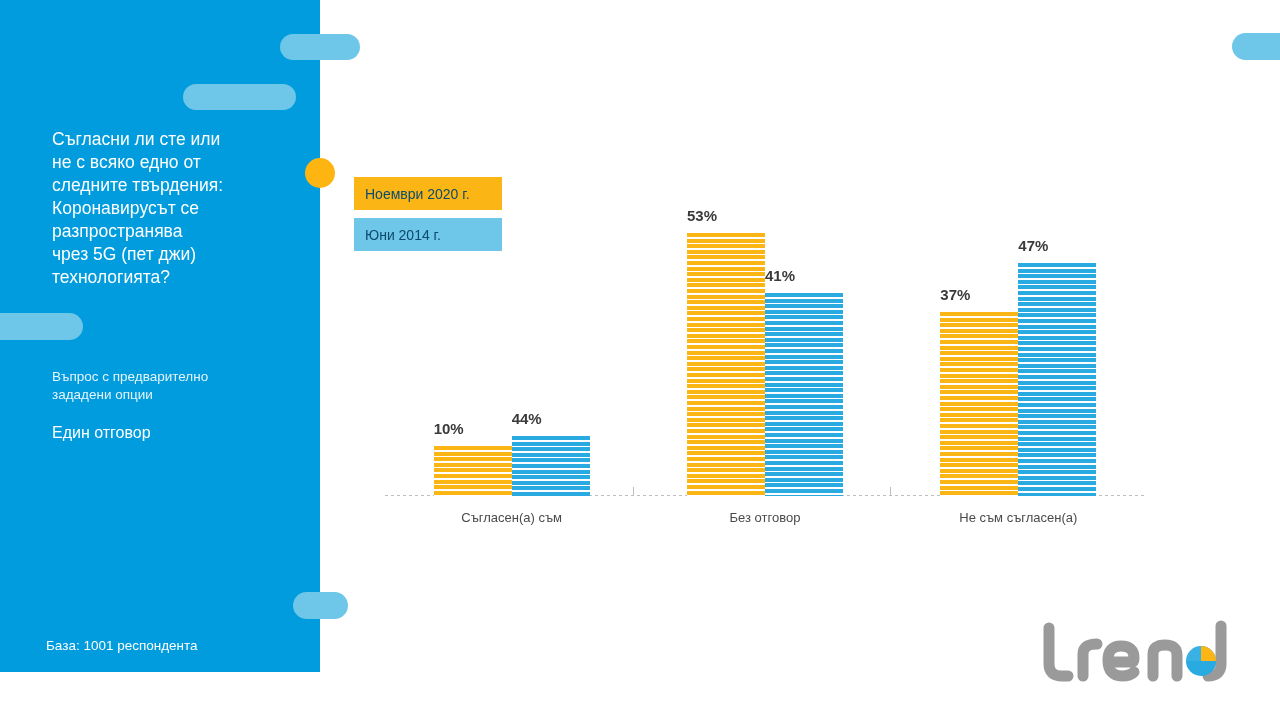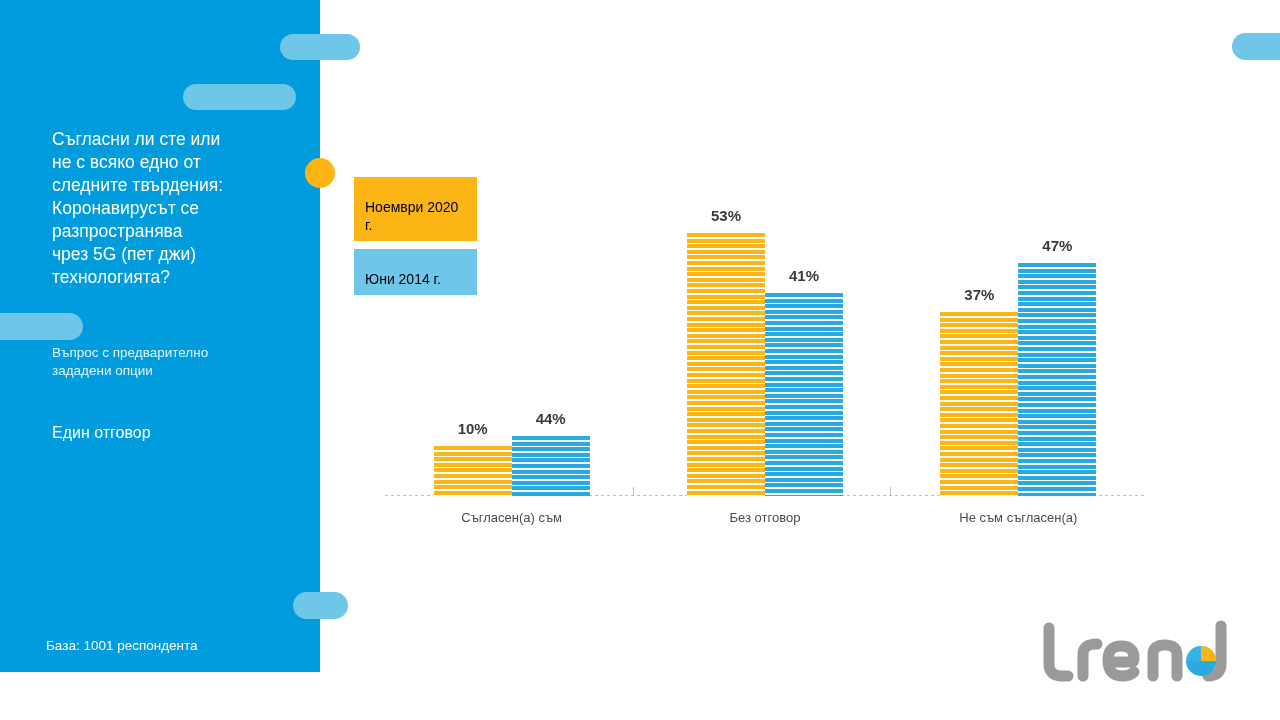--- a/index.html
+++ b/index.html
@@ -16,21 +16,21 @@
     background:#009CDE;
     z-index:2;
     text-decoration:underline;
   }
   #question-title {
     position:absolute; left:52px; top:128px; width:250px;
     color:#ffffff; font-size:17.5px; line-height:23px; font-weight:400;
     white-space:pre-line;
   }
   #question-note {
-    position:absolute; left:52px; top:344px; width:250px;
+    position:absolute; left:52px; top:368px; width:250px;
     color:#E6F4FB; font-size:13.5px; line-height:18px; font-weight:400;
     white-space:pre-line;
   }
   #answer-type {
     position:absolute; left:52px; top:423px; width:250px;
     color:#ffffff; font-size:16px; line-height:20px; font-weight:400;
   }
   #base-label {
     position:absolute; left:46px; top:637px; width:280px;
     color:#ffffff; font-size:13.5px; line-height:18px; font-weight:400;
@@ -50,22 +50,22 @@
 
   
   #chart-area {
     position:absolute; left:320px; top:0; width:960px; height:720px;
     z-index:1;
   }
 
   
   #legend { position:absolute; left:34px; top:177px; }
   .legend-item {
-    display:block; color:#000000; font-size:14px; line-height:18px;
-    padding:21px 11px 7px 11px; margin-bottom:8px; width:123px;
+    display:block; color:#0c4a6e; font-size:14px; line-height:18px;
+    padding:8px 11px 7px 11px; margin-bottom:8px; width:148px;
   }
   #legend-item-0 { background:#FBB615; }
   #legend-item-1 { background:#6EC6E8; }
 
   
   #plot {
     position:absolute; left:65px; top:150px; width:760px; height:346px;
   }
   #axis-line {
     position:absolute; left:0; bottom:0; width:760px; height:2px;
@@ -98,21 +98,21 @@
   }
   .bar-blue {
     background-color:#29ABE2;
     background-image:repeating-linear-gradient(
       to bottom,
       #29ABE2 0px, #29ABE2 4px,
       #ffffff 4px, #ffffff 5.6px);
   }
   .bar-value {
     position:absolute; left:0; width:78px; top:-26px;
-    text-align:center; color:#3A3A3A; font-size:15px; font-weight:bold;
+    color:#3A3A3A; font-size:15px; font-weight:bold;
   }
   #cat-labels {
     position:absolute; left:65px; top:508px; width:760px; height:24px;
     display:flex;
   }
   .cat-label {
     flex:1 1 0; text-align:center;
     color:#4A4A4A; font-size:13px; line-height:20px;
   }
 

